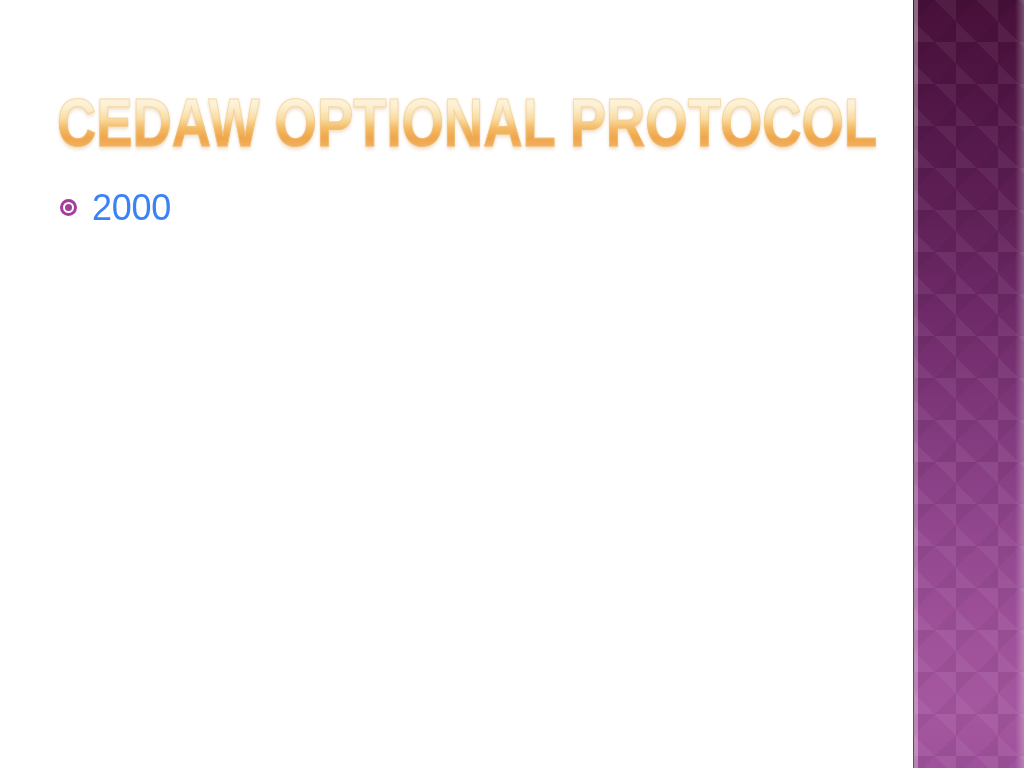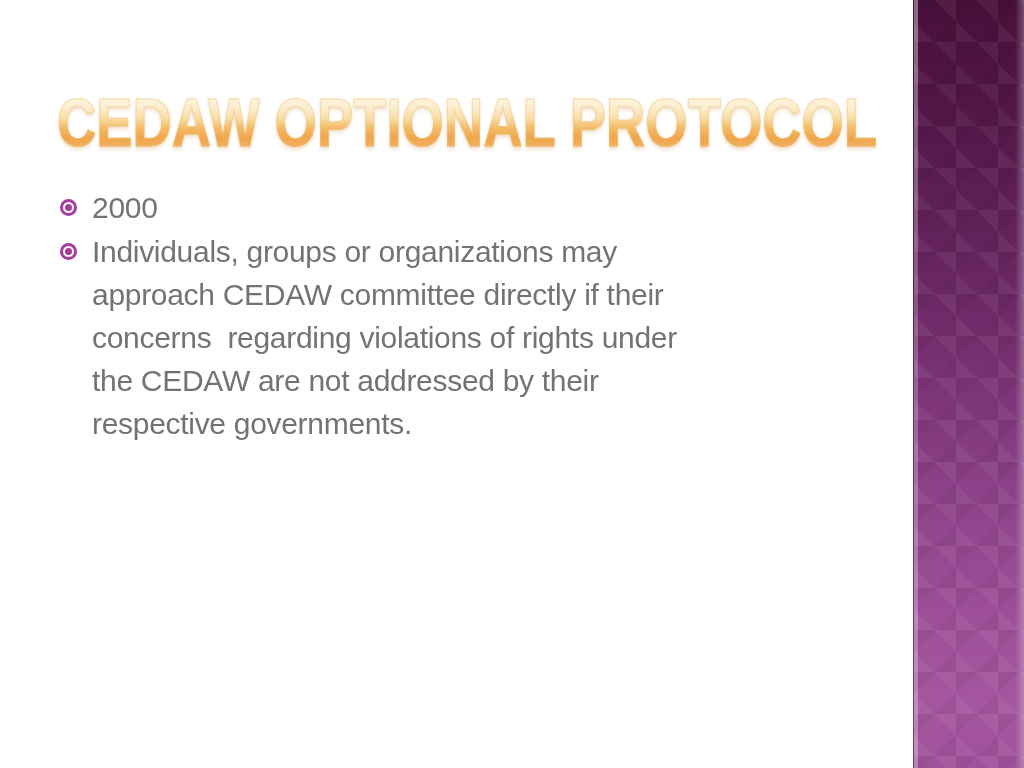--- a/index.html
+++ b/index.html
@@ -67,25 +67,26 @@
   .bullet-glyph::after {
     content: "";
     position: absolute;
     left: 50%; top: 50%;
     width: 7px; height: 7px;
     margin: -3.5px 0 0 -3.5px;
     border-radius: 50%;
     background: #a43d9d;
   }
   .bullet-text {
-    font-size: 30px;
+    font-size: 36px;
     line-height: 43px;
     letter-spacing: -0.3px;
-    color: #737373;
+    color: #3b82f6;
     white-space: pre-wrap;
+    text-align: right;
   }
 
   
   .decor-band {
     position: absolute;
     top: 0; right: 0;
     width: 111px; height: 768px;
     background:
       linear-gradient(45deg,  rgba(255,255,255,0.055) 25%, transparent 25%, transparent 75%, rgba(255,255,255,0.055) 75%),
       linear-gradient(-45deg, rgba(0,0,0,0.045) 25%, transparent 25%, transparent 75%, rgba(0,0,0,0.045) 75%),
@@ -130,27 +131,19 @@
   <h1 class="slide-title">CEDAW OPTIONAL PROTOCOL</h1>
 
   <div class="content">
     <ul class="bullet-list">
 
       <li class="bullet-item">
         <span class="bullet-glyph"></span>
         <span class="bullet-text">2000</span>
       </li>
 
-      <li class="bullet-item">
-        <span class="bullet-glyph"></span>
-        <span class="bullet-text">Individuals, groups or organizations may
-approach CEDAW committee directly if their
-concerns  regarding violations of rights under
-the CEDAW are not addressed by their
-respective governments.</span>
-      </li>
 
     </ul>
   </div>
 
   <div class="decor-band"></div>
 
 </div>
 
 </body></html>

